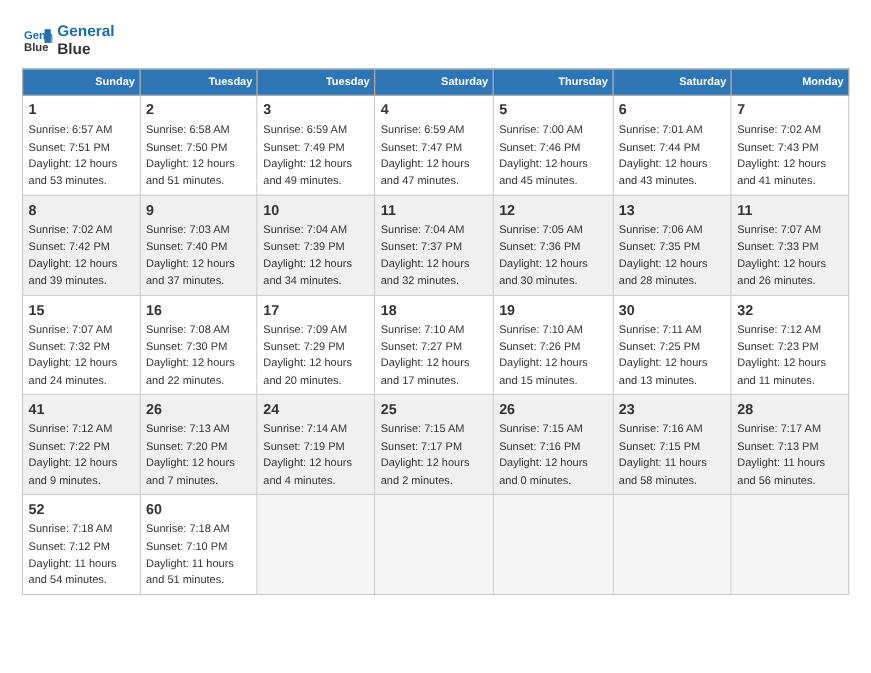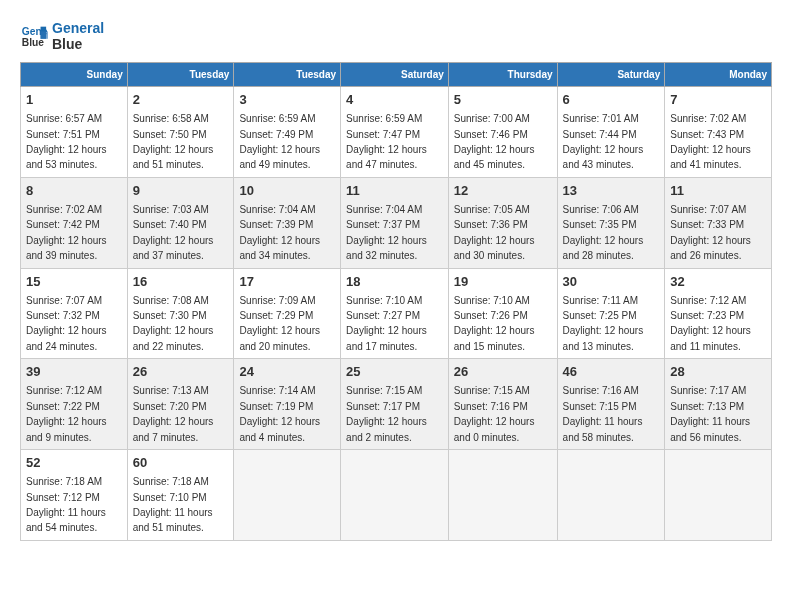--- a/index.html
+++ b/index.html
@@ -138,26 +138,26 @@
       <tr>
         <td><span class="day-num">15</span><span class="cell-text">Sunrise: 7:07 AM<br>Sunset: 7:32 PM<br>Daylight: 12 hours and 24 minutes.</span></td>
         <td><span class="day-num">16</span><span class="cell-text">Sunrise: 7:08 AM<br>Sunset: 7:30 PM<br>Daylight: 12 hours and 22 minutes.</span></td>
         <td><span class="day-num">17</span><span class="cell-text">Sunrise: 7:09 AM<br>Sunset: 7:29 PM<br>Daylight: 12 hours and 20 minutes.</span></td>
         <td><span class="day-num">18</span><span class="cell-text">Sunrise: 7:10 AM<br>Sunset: 7:27 PM<br>Daylight: 12 hours and 17 minutes.</span></td>
         <td><span class="day-num">19</span><span class="cell-text">Sunrise: 7:10 AM<br>Sunset: 7:26 PM<br>Daylight: 12 hours and 15 minutes.</span></td>
         <td><span class="day-num">30</span><span class="cell-text">Sunrise: 7:11 AM<br>Sunset: 7:25 PM<br>Daylight: 12 hours and 13 minutes.</span></td>
         <td><span class="day-num">32</span><span class="cell-text">Sunrise: 7:12 AM<br>Sunset: 7:23 PM<br>Daylight: 12 hours and 11 minutes.</span></td>
       </tr>
       <tr>
-        <td><span class="day-num">39</span><span class="cell-text">Sunrise: 7:12 AM<br>Sunset: 7:22 PM<br>Daylight: 12 hours and 9 minutes.</span></td>
+        <td><span class="day-num">41</span><span class="cell-text">Sunrise: 7:12 AM<br>Sunset: 7:22 PM<br>Daylight: 12 hours and 9 minutes.</span></td>
         <td><span class="day-num">26</span><span class="cell-text">Sunrise: 7:13 AM<br>Sunset: 7:20 PM<br>Daylight: 12 hours and 7 minutes.</span></td>
         <td><span class="day-num">24</span><span class="cell-text">Sunrise: 7:14 AM<br>Sunset: 7:19 PM<br>Daylight: 12 hours and 4 minutes.</span></td>
         <td><span class="day-num">25</span><span class="cell-text">Sunrise: 7:15 AM<br>Sunset: 7:17 PM<br>Daylight: 12 hours and 2 minutes.</span></td>
         <td><span class="day-num">26</span><span class="cell-text">Sunrise: 7:15 AM<br>Sunset: 7:16 PM<br>Daylight: 12 hours and 0 minutes.</span></td>
-        <td><span class="day-num">46</span><span class="cell-text">Sunrise: 7:16 AM<br>Sunset: 7:15 PM<br>Daylight: 11 hours and 58 minutes.</span></td>
+        <td><span class="day-num">23</span><span class="cell-text">Sunrise: 7:16 AM<br>Sunset: 7:15 PM<br>Daylight: 11 hours and 58 minutes.</span></td>
         <td><span class="day-num">28</span><span class="cell-text">Sunrise: 7:17 AM<br>Sunset: 7:13 PM<br>Daylight: 11 hours and 56 minutes.</span></td>
       </tr>
       <tr>
         <td><span class="day-num">52</span><span class="cell-text">Sunrise: 7:18 AM<br>Sunset: 7:12 PM<br>Daylight: 11 hours and 54 minutes.</span></td>
         <td><span class="day-num">60</span><span class="cell-text">Sunrise: 7:18 AM<br>Sunset: 7:10 PM<br>Daylight: 11 hours and 51 minutes.</span></td>
         <td class="empty-cell"></td>
         <td class="empty-cell"></td>
         <td class="empty-cell"></td>
         <td class="empty-cell"></td>
         <td class="empty-cell"></td>

